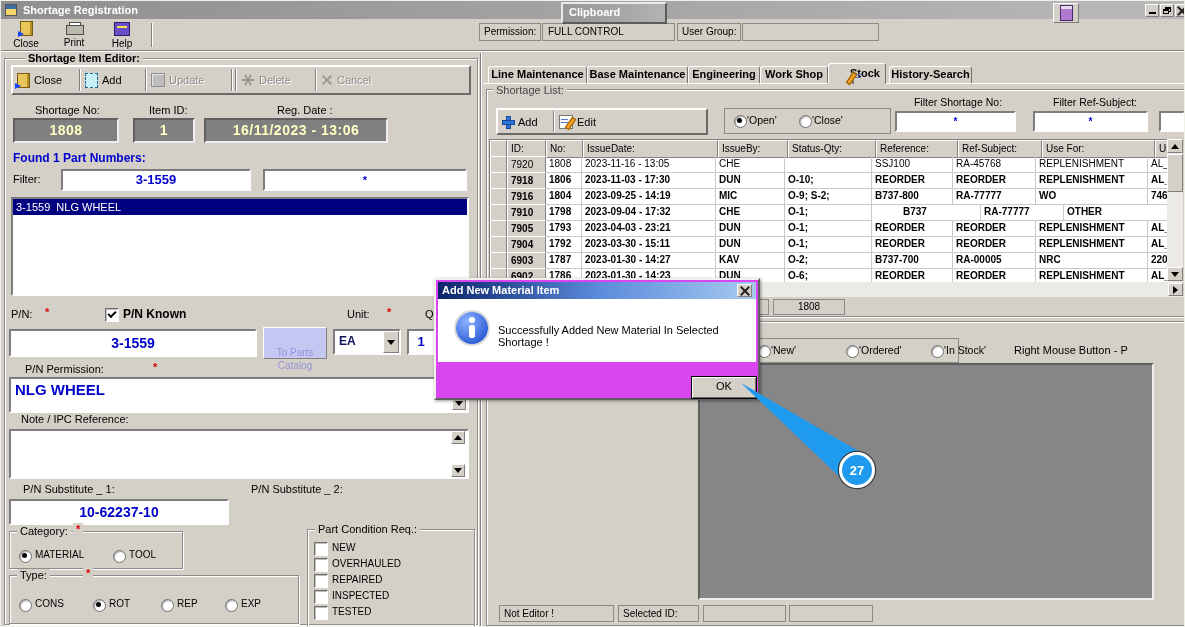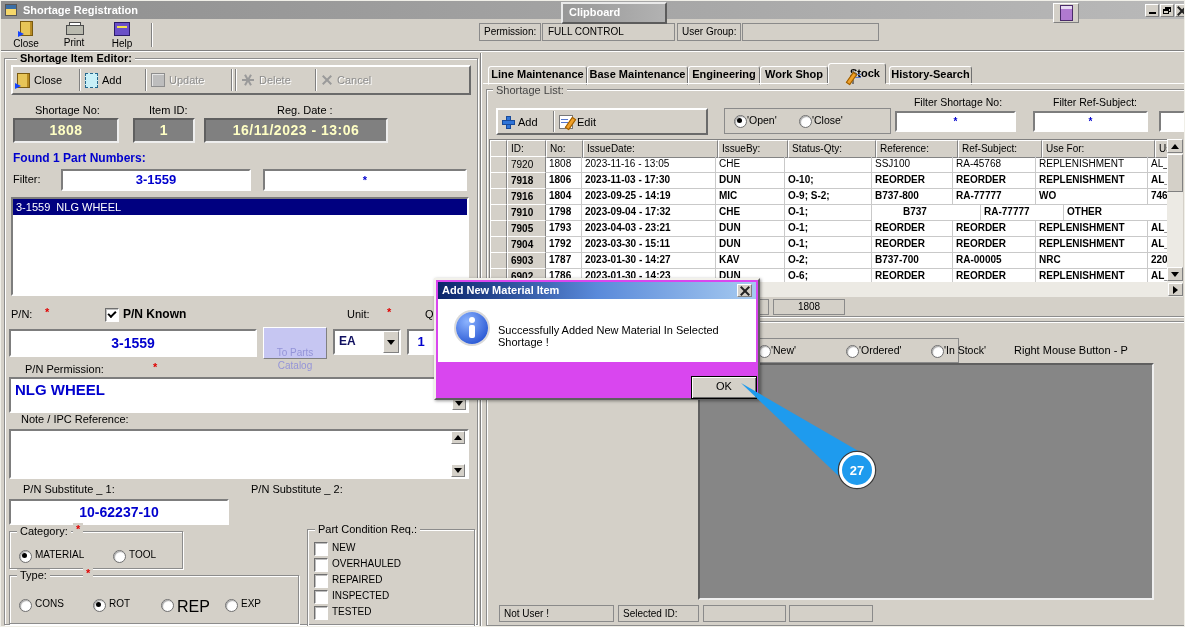--- a/index.html
+++ b/index.html
@@ -126,21 +126,21 @@
     <span class="icon-book"></span>
     <span>Help</span>
   </div>
   <div class="abs vsep" style="left:150px;top:22px;height:24px;"></div>
   <div class="abs sunken1" style="left:478px;top:22px;width:62px;height:18px;line-height:16px;padding-left:4px;font-size:10px;">Permission:</div>
   <div class="abs sunken1" style="left:541px;top:22px;width:133px;height:18px;line-height:16px;padding-left:5px;font-size:10px;">FULL CONTROL</div>
   <div class="abs sunken1" style="left:676px;top:22px;width:64px;height:18px;line-height:16px;padding-left:4px;font-size:10px;">User Group:</div>
   <div class="abs sunken1" style="left:741px;top:22px;width:137px;height:18px;line-height:16px;padding-left:5px;font-size:10px;"></div>
 
   <div class="abs groupbox" style="left:3px;top:57px;width:474px;height:567px;"></div>
-  <div class="glabel" style="left:16px;top:51px;font-weight:bold;">Shortage Item Editor:</div>
+  <div class="glabel" style="left:24px;top:51px;font-weight:bold;">Shortage Item Editor:</div>
 
   <div class="abs raised" style="left:10px;top:64px;width:460px;height:30px;"></div>
   <div class="abs flatbtn" style="left:16px;top:68px;width:58px;height:22px;">
     <span class="icon-door"></span>
     <span>Close</span>
   </div>
   <div class="abs vsep" style="left:78px;top:68px;height:22px;"></div>
   <div class="abs flatbtn" style="left:84px;top:68px;width:56px;height:22px;">
     <span class="icon-page"></span>
     <span>Add</span>
@@ -234,21 +234,21 @@
   <div class="abs" style="left:128px;top:548px;font-size:10px;">TOOL</div>
 
   <div class="abs groupbox" style="left:8px;top:574px;width:290px;height:49px;"></div>
   <div class="glabel" style="left:16px;top:568px;">Type:</div>
   <div class="glabel req" style="left:82px;top:566px;">*</div>
   <span class="radio" style="left:18px;top:598px;"></span>
   <div class="abs" style="left:34px;top:597px;font-size:10px;">CONS</div>
   <span class="radio sel" style="left:92px;top:598px;"></span>
   <div class="abs" style="left:108px;top:597px;font-size:10px;">ROT</div>
   <span class="radio" style="left:160px;top:598px;"></span>
-  <div class="abs" style="left:176px;top:597px;font-size:16px;">REP</div>
+  <div class="abs" style="left:176px;top:597px;font-size:10px;">REP</div>
   <span class="radio" style="left:224px;top:598px;"></span>
   <div class="abs" style="left:240px;top:597px;font-size:10px;">EXP</div>
 
   <div class="abs groupbox" style="left:306px;top:528px;width:168px;height:98px;"></div>
   <div class="glabel" style="left:314px;top:522px;">Part Condition Req.:</div>
   <span class="checkbox" style="left:313px;top:541px;"></span>
   <div class="abs" style="left:331px;top:541px;font-size:10px;">NEW</div>
   <span class="checkbox" style="left:313px;top:557px;"></span>
   <div class="abs" style="left:331px;top:557px;font-size:10px;">OVERHAULED</div>
   <span class="checkbox" style="left:313px;top:573px;"></span>
@@ -440,21 +440,21 @@
   <span class="radio" style="left:757px;top:344px;"></span>
   <div class="abs" style="left:770px;top:343px;font-size:10.5px;">'New'</div>
   <span class="radio" style="left:845px;top:344px;"></span>
   <div class="abs" style="left:858px;top:343px;font-size:10.5px;">'Ordered'</div>
   <span class="radio" style="left:930px;top:344px;"></span>
   <div class="abs" style="left:943px;top:343px;font-size:10.5px;">'In Stock'</div>
   <div class="abs" style="left:1013px;top:343px;width:172px;white-space:nowrap;overflow:hidden;">Right Mouse Button - P</div>
 
   <div class="abs" style="left:697px;top:362px;width:456px;height:237px;background:#868686;border:2px solid;border-color:#5f5f5f #efefef #efefef #5f5f5f;"></div>
 
-  <div class="abs sunken1" style="left:498px;top:604px;width:115px;height:17px;line-height:15px;padding-left:4px;font-size:10px;">Not User !</div>
+  <div class="abs sunken1" style="left:498px;top:604px;width:115px;height:17px;line-height:15px;padding-left:4px;font-size:10px;">Not Editor !</div>
   <div class="abs sunken1" style="left:617px;top:604px;width:81px;height:17px;line-height:15px;padding-left:4px;font-size:10px;">Selected ID:</div>
   <div class="abs sunken1" style="left:702px;top:604px;width:83px;height:17px;"></div>
   <div class="abs sunken1" style="left:788px;top:604px;width:84px;height:17px;"></div>
 
   <div class="abs" id="dialog">
     <div id="dlg-title">
       <span>Add New Material Item</span>
       <span class="abs raised1" style="right:4px;top:2px;width:15px;height:13px;">
         <span class="abs icon-xx icon-xk" style="left:1px;top:0px;transform:scale(.65);"><span style="transform:rotate(45deg);"></span><span style="transform:rotate(-45deg);"></span></span>
       </span>

